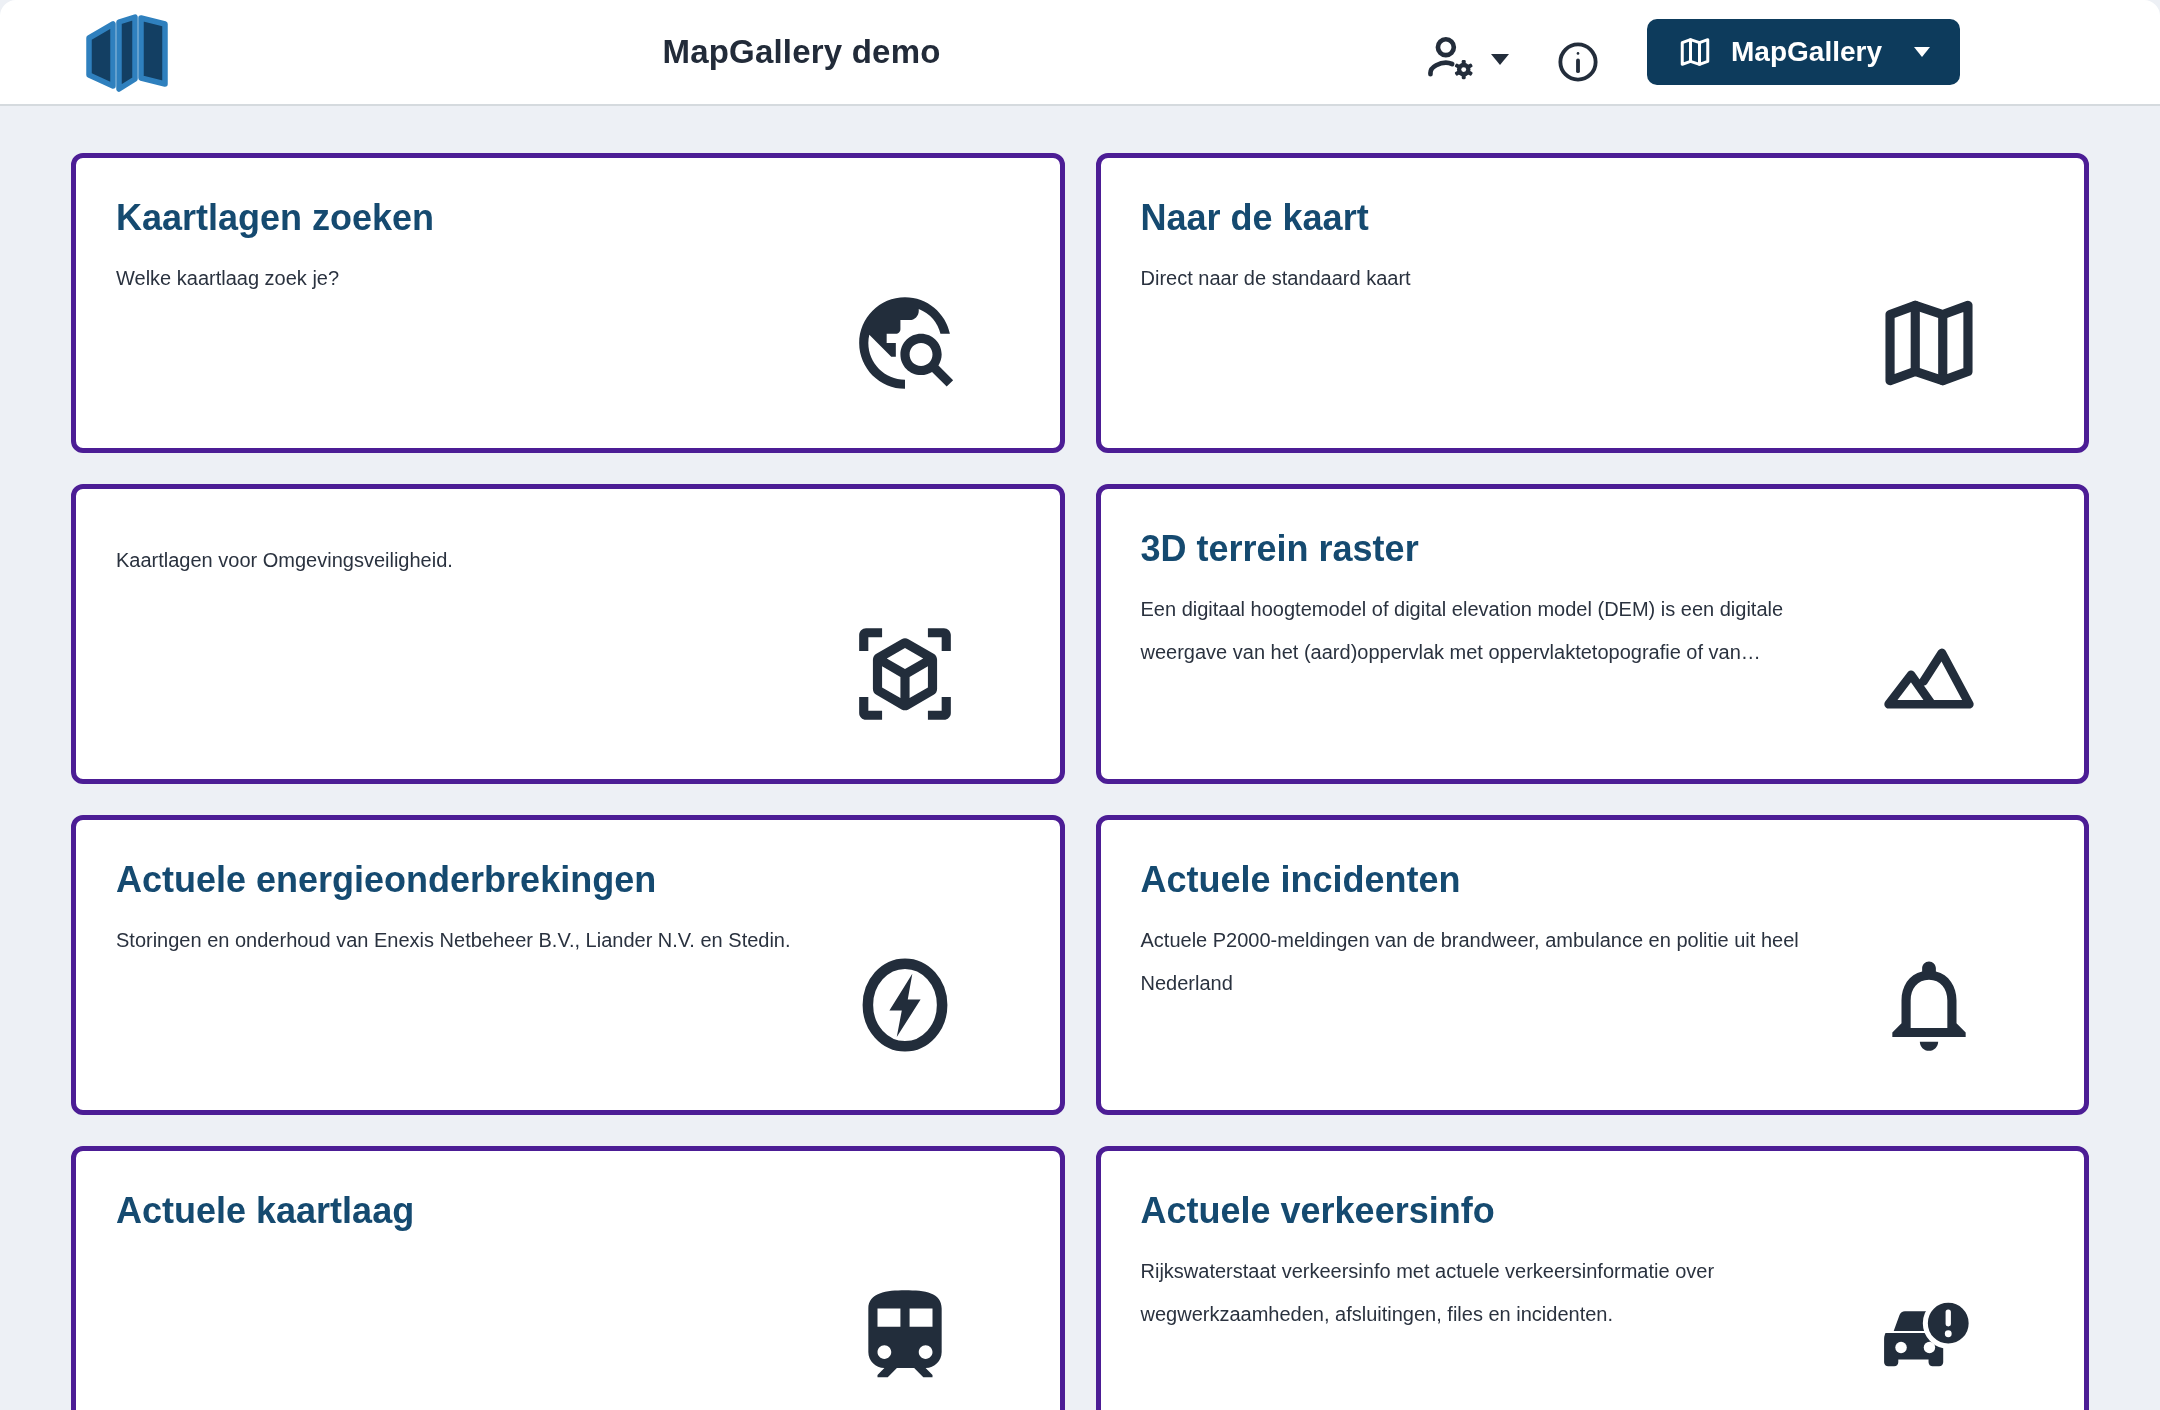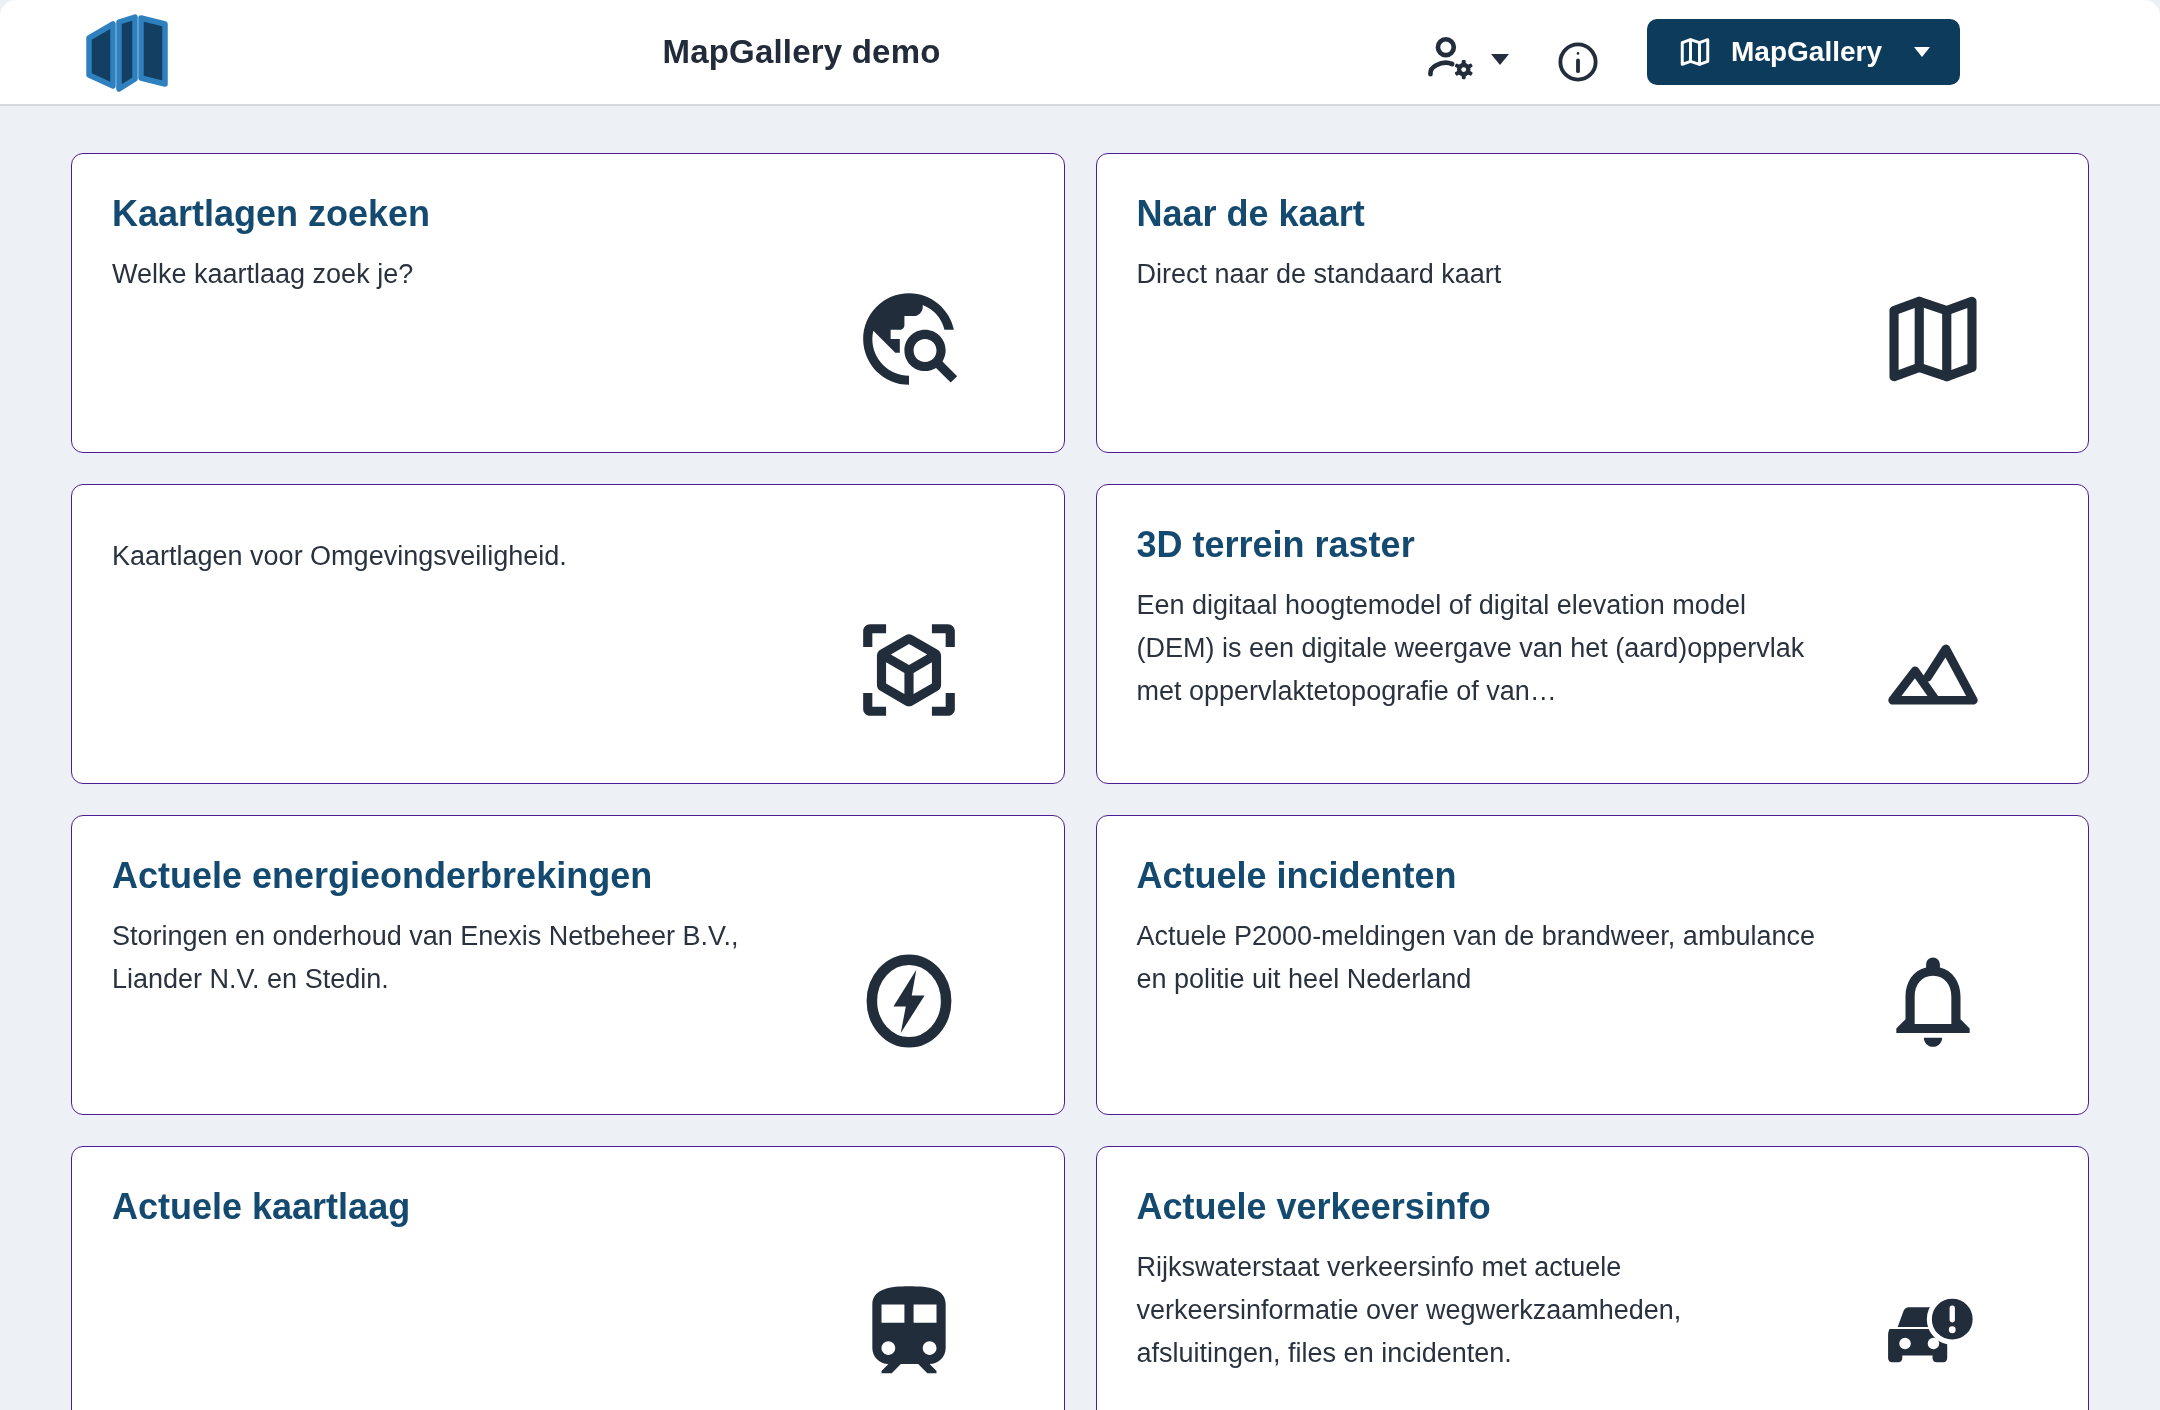--- a/index.html
+++ b/index.html
@@ -64,35 +64,35 @@
   .grid {
     padding:47px 71px;
     display:grid;
     grid-template-columns:1fr 1fr;
     column-gap:31px;
     row-gap:31px;
   }
   .card {
     position:relative;
     background:#ffffff;
-    border:1px solid #4c1d95;
+    border:5px solid #4c1d95;
     border-radius:12px;
     height:300px;
     padding:36px 40px;
     cursor:pointer;
   }
   .card-title {
     font-size:36px;
     font-weight:700;
     color:#154a70;
     line-height:1.35;
   }
   .card-desc {
     margin-top:14px;
-    font-size:27px;
+    font-size:20px;
     line-height:43px;
     color:#2a323f;
     max-width:690px;
   }
   .card-icon {
     position:absolute;
     right:100px;
     top:130px;
     width:110px;
     height:110px;

